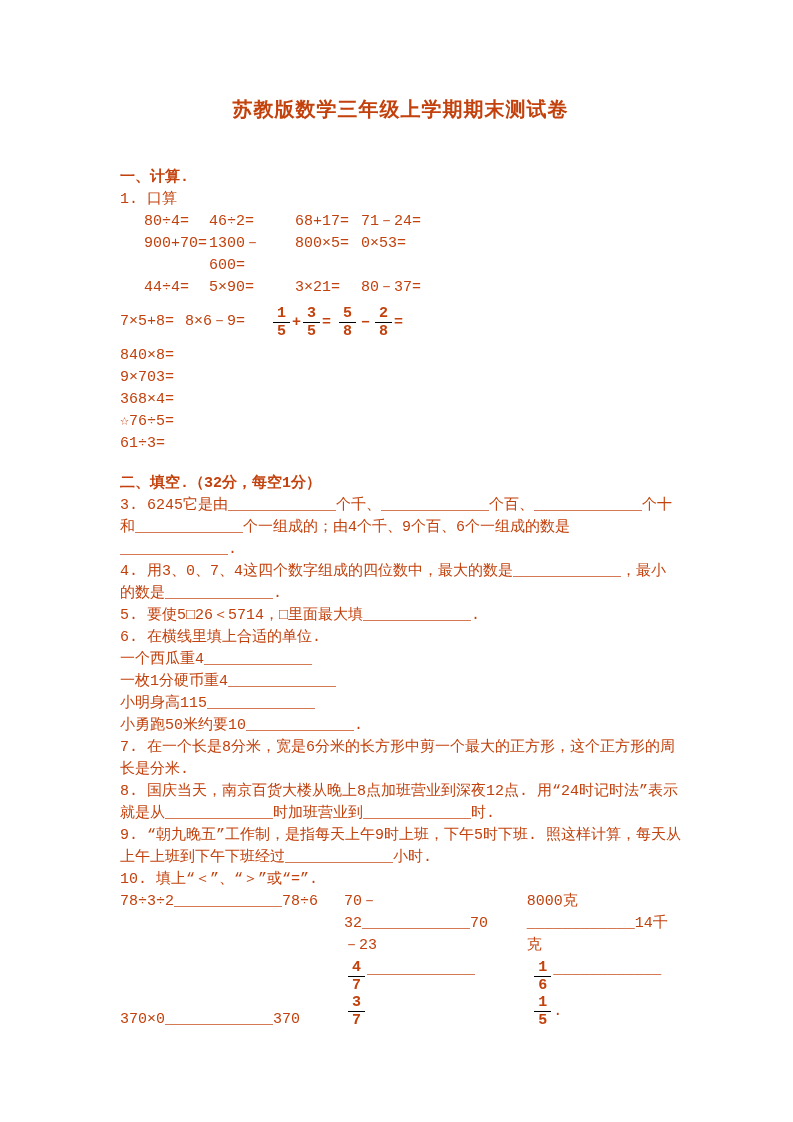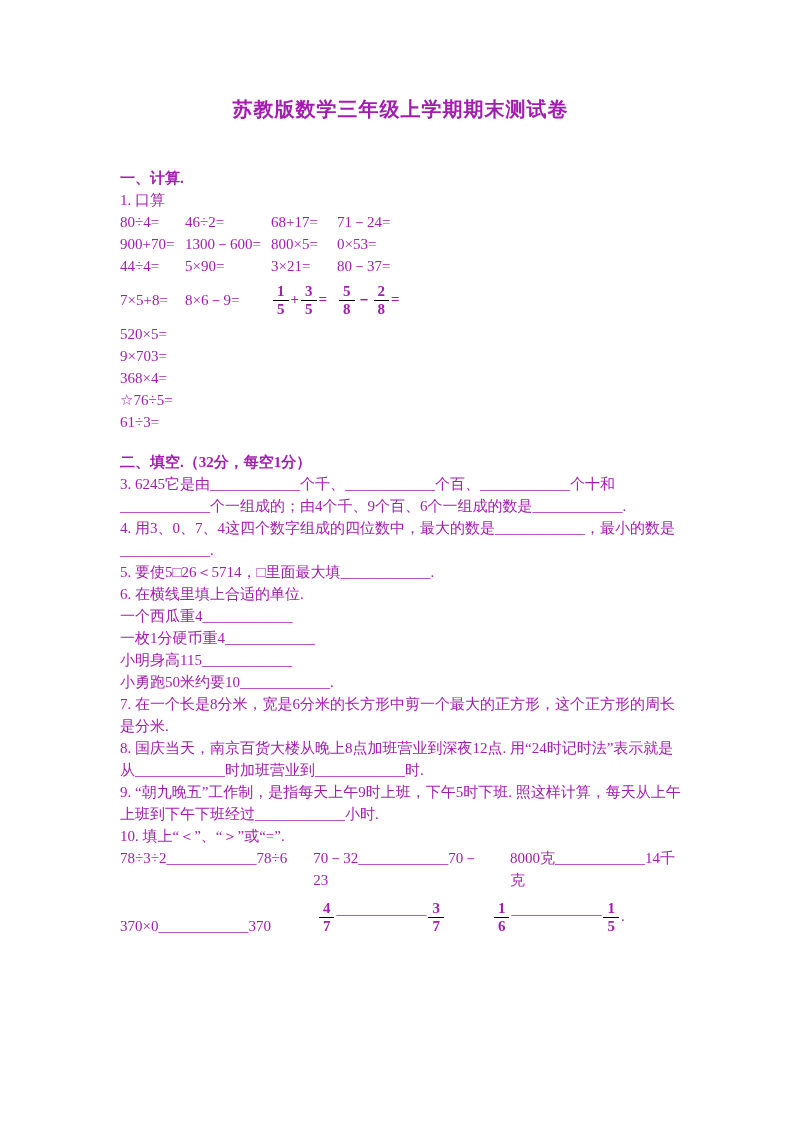--- a/index.html
+++ b/index.html
@@ -1,39 +1,40 @@
 <!DOCTYPE html>
 <html><head>
 <meta charset="utf-8">
 <style>
   * { box-sizing: border-box; }
   html, body { margin: 0; padding: 0; background: #ffffff; }
   .page {
     width: 793px;
     min-height: 1122px;
     background: #ffffff;
-    color: #a21caf;
-    font-family: Liberation Serif, serif;
+    color: #c2410c;
+    font-family: Liberation Mono, monospace;
     font-size: 15px;
     padding: 96px 112px 60px 120px;
   }
   .title {
     font-size: 20px;
     font-weight: bold;
     text-align: center;
     margin: 0 0 44px 0;
     letter-spacing: 1px;
   }
   p { margin: 0; line-height: 22px; }
   .hdr { font-weight: bold; }
   .sec2-hdr { margin-top: 18px; }
   .oral-row {
     display: grid;
     grid-template-columns: 65px 86px 66px 1fr;
     line-height: 22px;
+    margin-left: 24px;
   }
   .oral-row4 {
     display: grid;
     grid-template-columns: 65px 86px 66px 1fr;
     align-items: center;
     min-height: 46px;
     line-height: 18px;
   }
   .frac {
     display: inline-block;
@@ -79,21 +80,21 @@
       <span>80－37=</span>
     </div>
 
     <div class="oral-row4">
       <span>7×5+8=</span>
       <span>8×6－9=</span>
       <span class="frac-expr"><span class="frac"><span class="fnum">1</span><span class="fden">5</span></span><span>+</span><span class="frac"><span class="fnum">3</span><span class="fden">5</span></span><span>=</span></span>
       <span class="frac-expr"><span class="frac"><span class="fnum">5</span><span class="fden">8</span></span><span>－</span><span class="frac"><span class="fnum">2</span><span class="fden">8</span></span><span>=</span></span>
     </div>
 
-    <p>520×5=</p>
+    <p>840×8=</p>
     <p>9×703=</p>
     <p>368×4=</p>
     <p>☆76÷5=</p>
     <p>61÷3=</p>
   </div>
 
   <div>
     <p class="hdr sec2-hdr">二、填空.（32分，每空1分）</p>
     <p>3. 6245它是由____________个千、____________个百、____________个十和____________个一组成的；由4个千、9个百、6个一组成的数是____________.</p>
     <p>4. 用3、0、7、4这四个数字组成的四位数中，最大的数是____________，最小的数是____________.</p>

